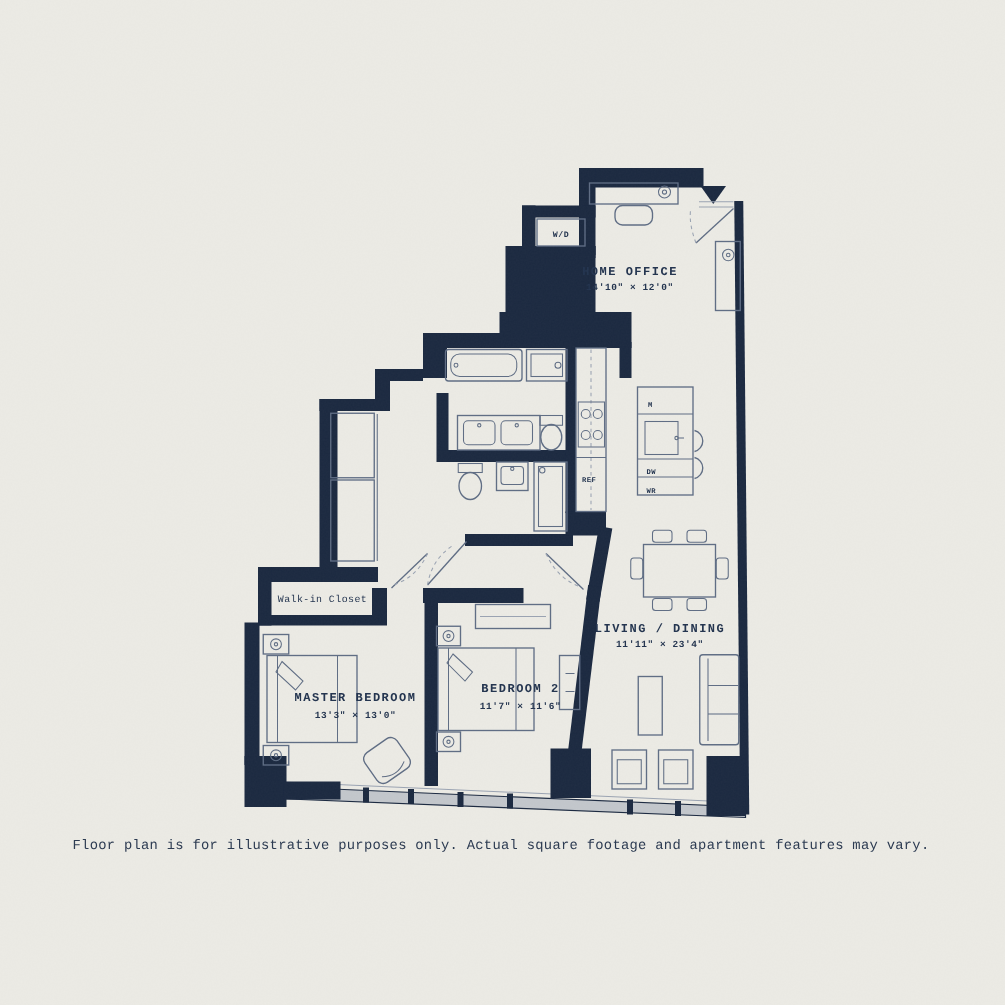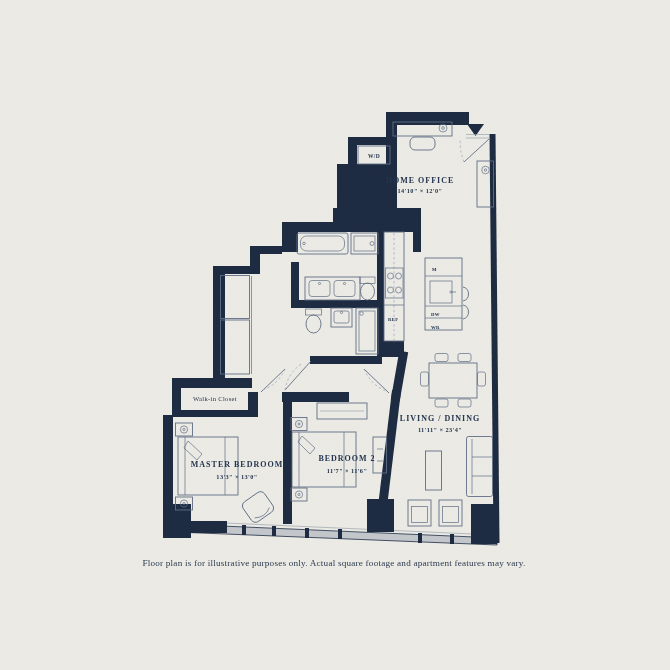--- a/index.html
+++ b/index.html
@@ -1,17 +1,17 @@
 <!DOCTYPE html>
 <html><head>
 <meta charset="utf-8">
 <style>
   html,body{margin:0;padding:0;background:#ecebe5;}
   .stage{position:relative;width:670px;height:670px;background:#ecebe5;overflow:hidden;
-         font-family:Liberation Serif, serif;}
+         font-family:Liberation Mono, monospace;}
   svg{position:absolute;left:0;top:0;}
   
   .w   {fill:#1b2940;stroke:none;}
   .wl  {stroke:#1b2940;fill:none;stroke-linecap:square;}
   .f   {fill:none;stroke:#5f6d84;stroke-width:.9;}
   .f2  {fill:none;stroke:#5f6d84;stroke-width:.7;}
   .lt  {fill:none;stroke:#9aa3b2;stroke-width:.7;}
   .dash{stroke-dasharray:2.4 2.4;}
   .glass{fill:#c3c7cc;stroke:#1b2940;stroke-width:.8;}
   text{fill:#22334e;}

